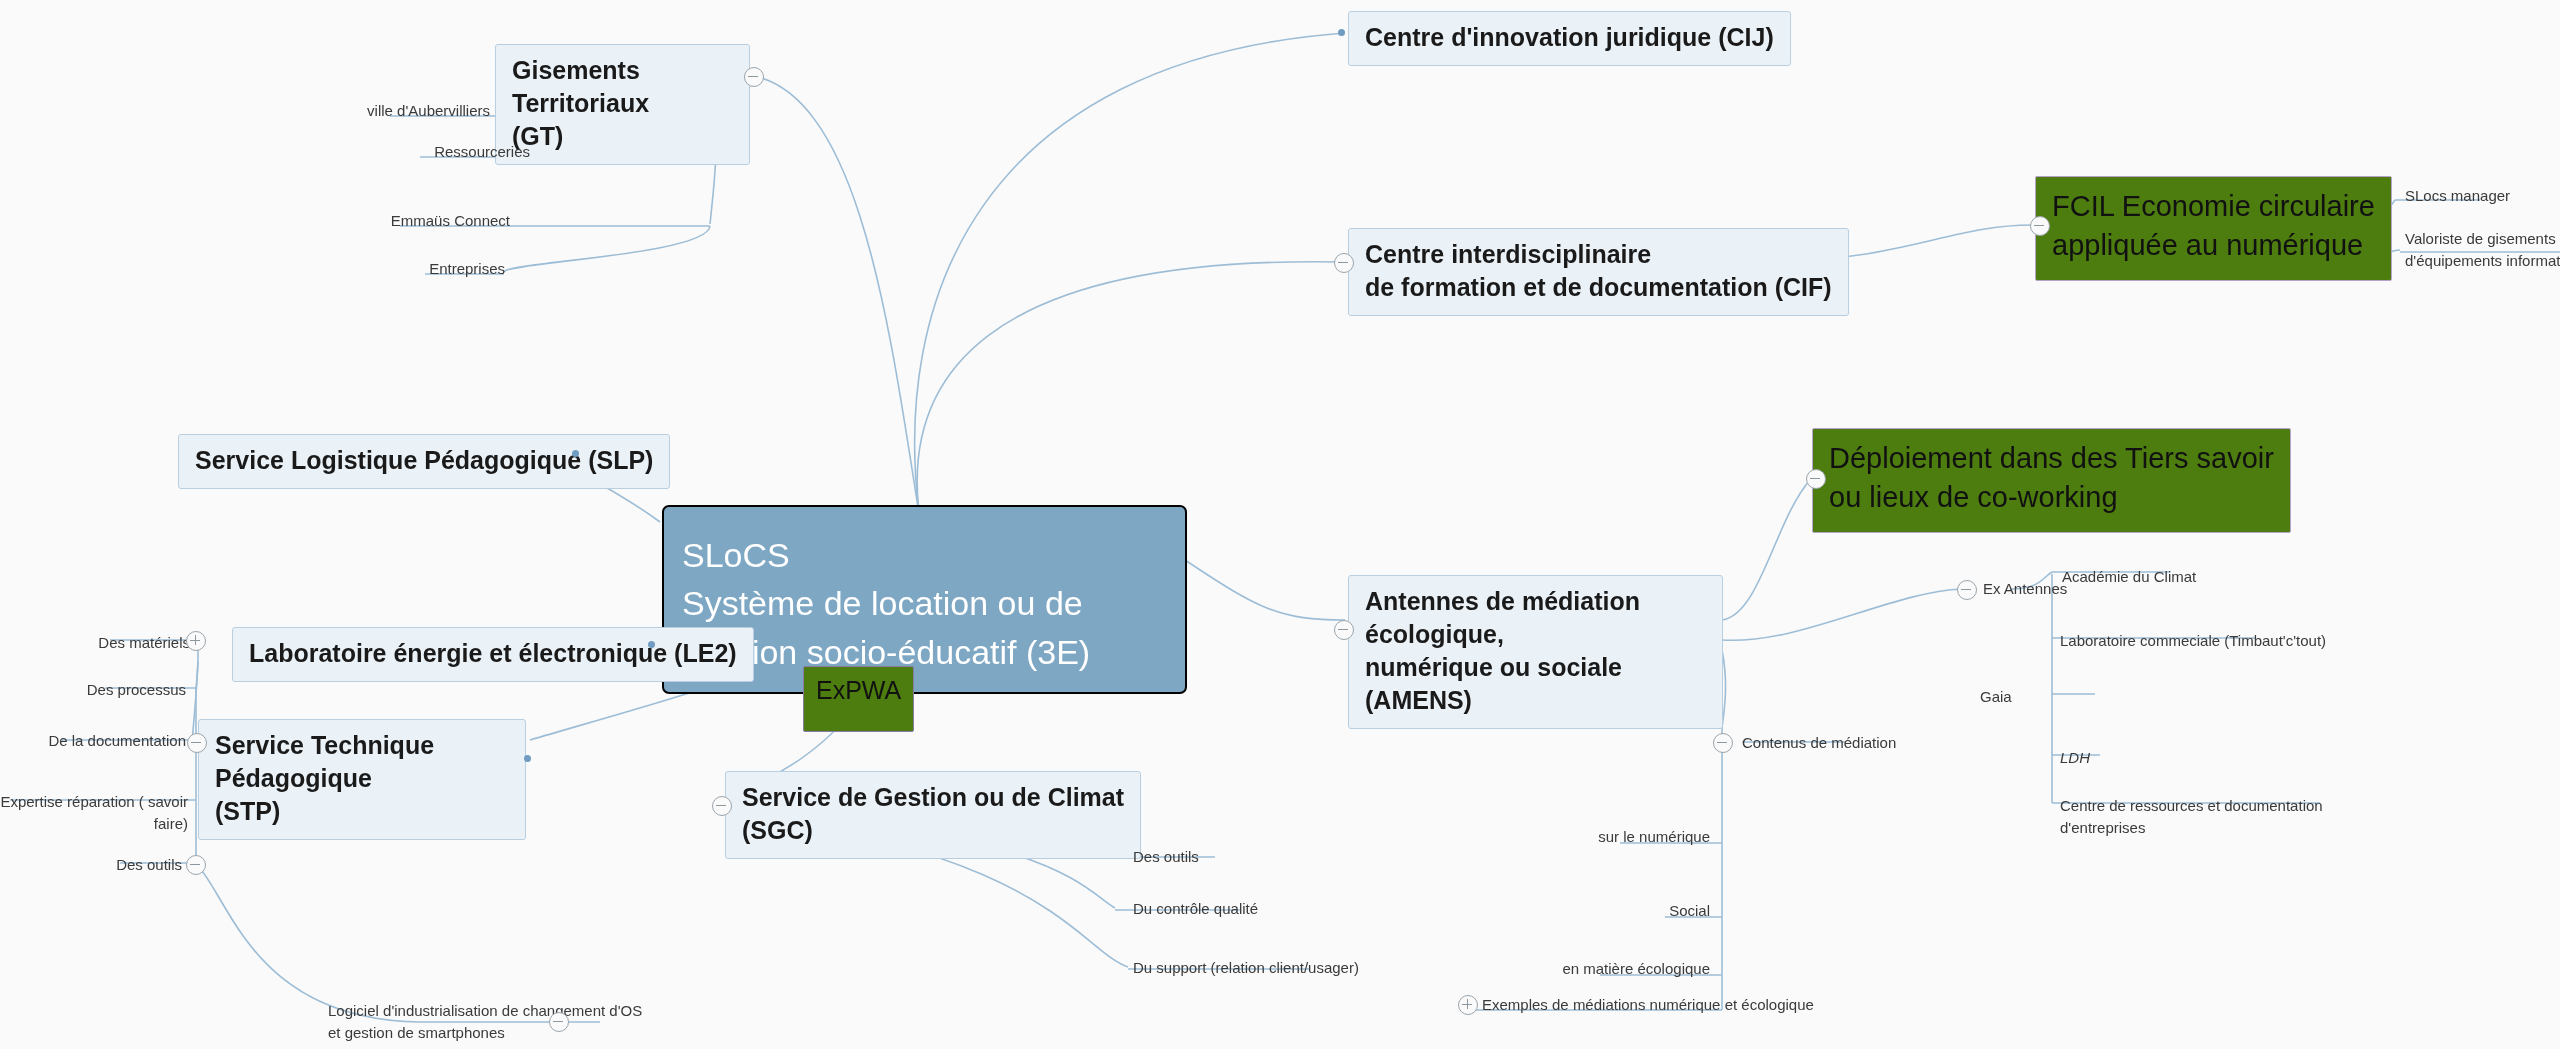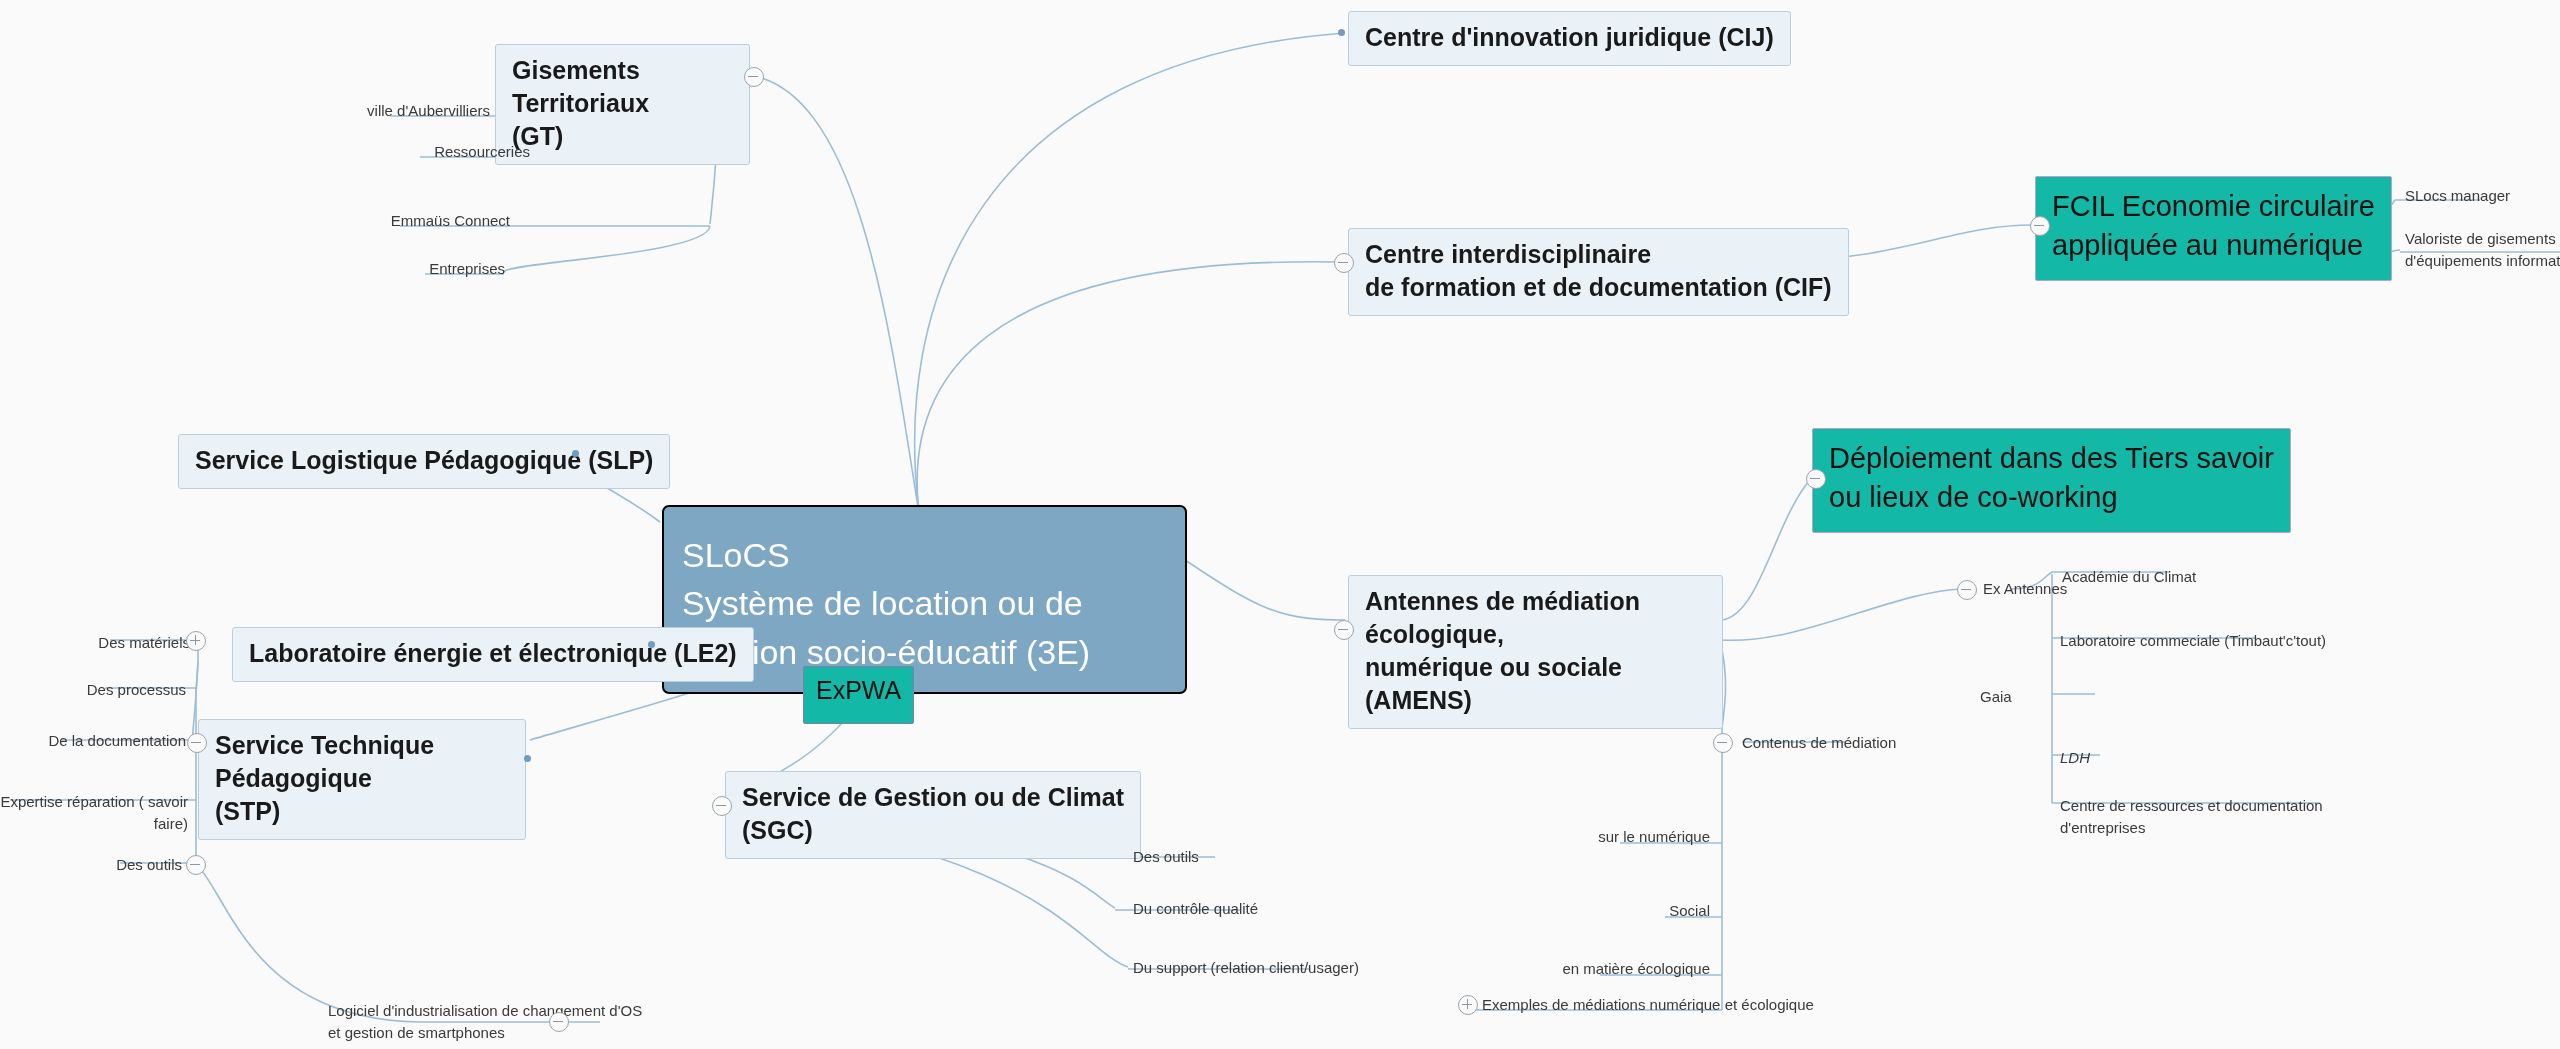--- a/index.html
+++ b/index.html
@@ -33,33 +33,33 @@
     border-radius:7px;
     padding:24px 18px 16px 18px;
     color:#ffffff;
     font-weight:normal;
     font-size:34px;
     line-height:1.42;
     white-space:pre-line;
   }
   
   .purple{
-    background:#14b8a6;
+    background:#4d7c0f;
     border:1px solid #b6a2cd;
     border-radius:2px;
     padding:10px 16px 14px 16px;
     color:#111;
     font-weight:normal;
     font-size:29px;
     line-height:1.36;
     white-space:pre-line;
   }
   .purple.small{
     font-size:25px;
-    padding:6px 12px 16px 12px;
+    padding:6px 12px 24px 12px;
     border:1px solid #8a7aa8;
   }
   
   .leaf{
     font-size:15px;
     line-height:1.45;
     color:#3a3a3a;
     white-space:pre-line;
     font-weight:normal;
   }

